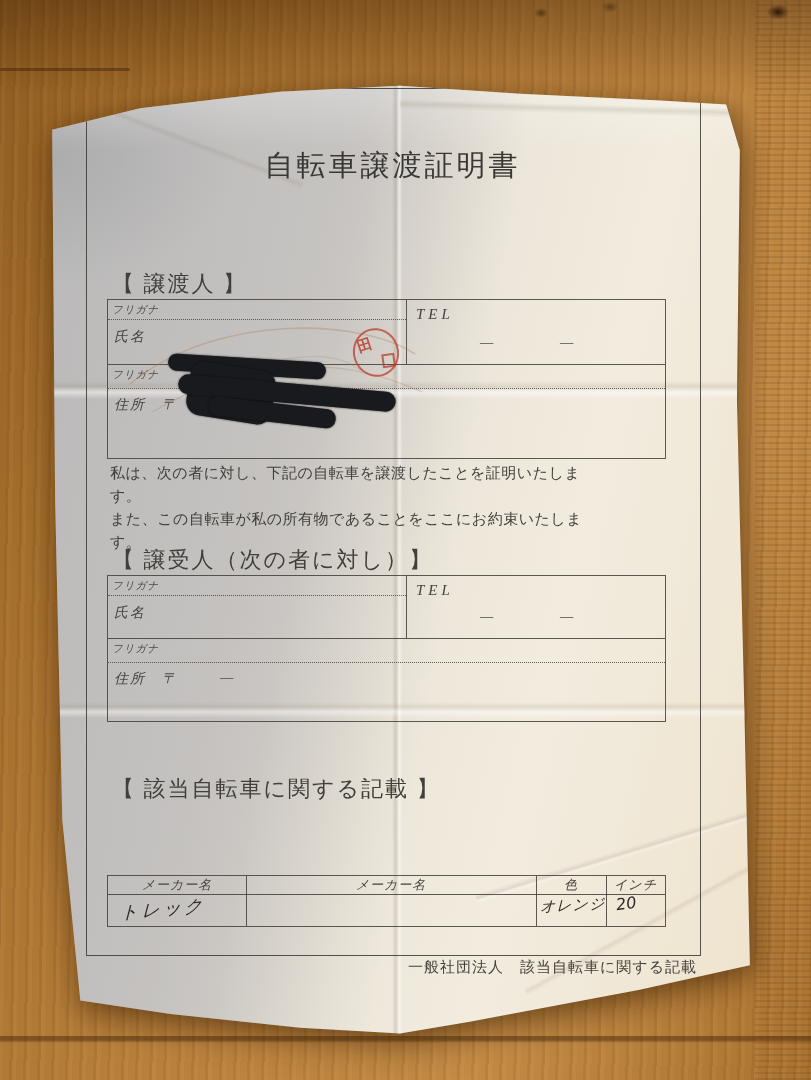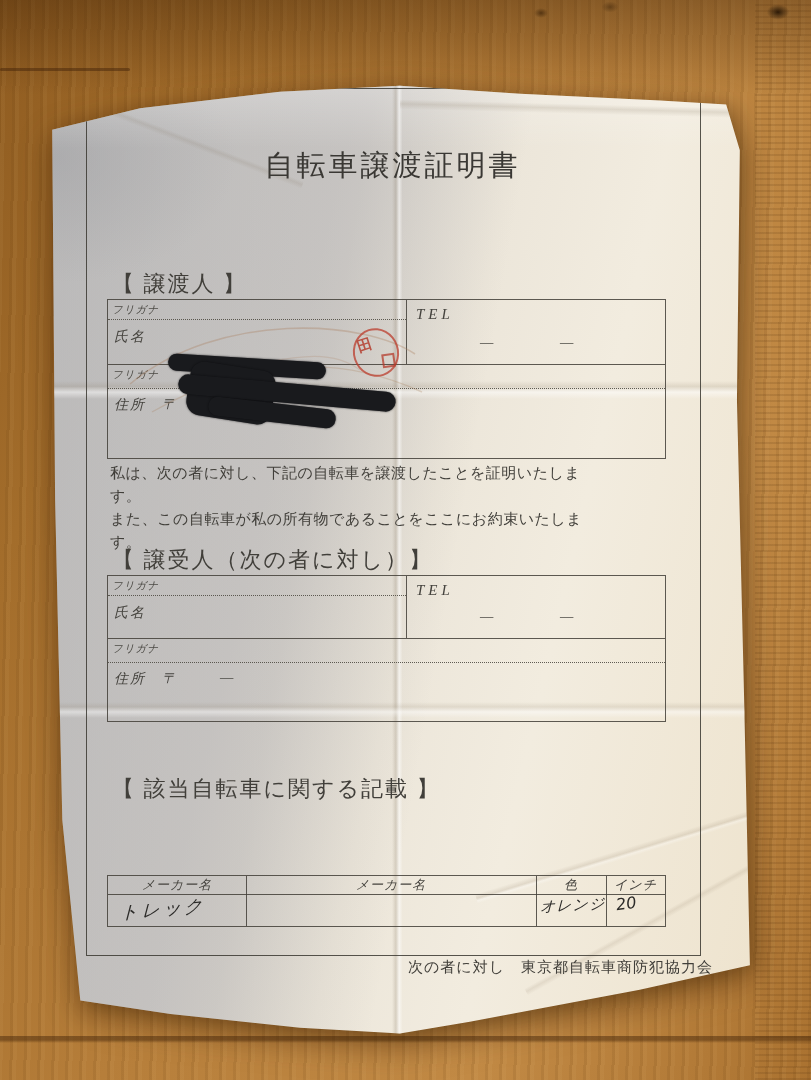--- a/index.html
+++ b/index.html
@@ -181,17 +181,17 @@
         <div class="bike-head" style="left:0;width:138px;">メーカー名</div>
         <div class="bike-head" style="left:138px;width:290px;">メーカー名</div>
         <div class="bike-head" style="left:428px;width:70px;">色</div>
         <div class="bike-head" style="left:498px;width:59px;">インチ</div>
         <span class="hand hand-maker">トレック</span>
         <span class="hand" style="left:200px;top:24px;"></span>
         <span class="hand hand-color">オレンジ</span>
         <span class="hand hand-inch">20</span>
       </div>
 
-      <div class="abs footer-line">次の者に対し　東京都自転車商防犯協力会</div>
+      <div class="abs footer-line">一般社団法人　該当自転車に関する記載</div>
 
     </div>
   </div>
 </div>
 
 </body></html>

